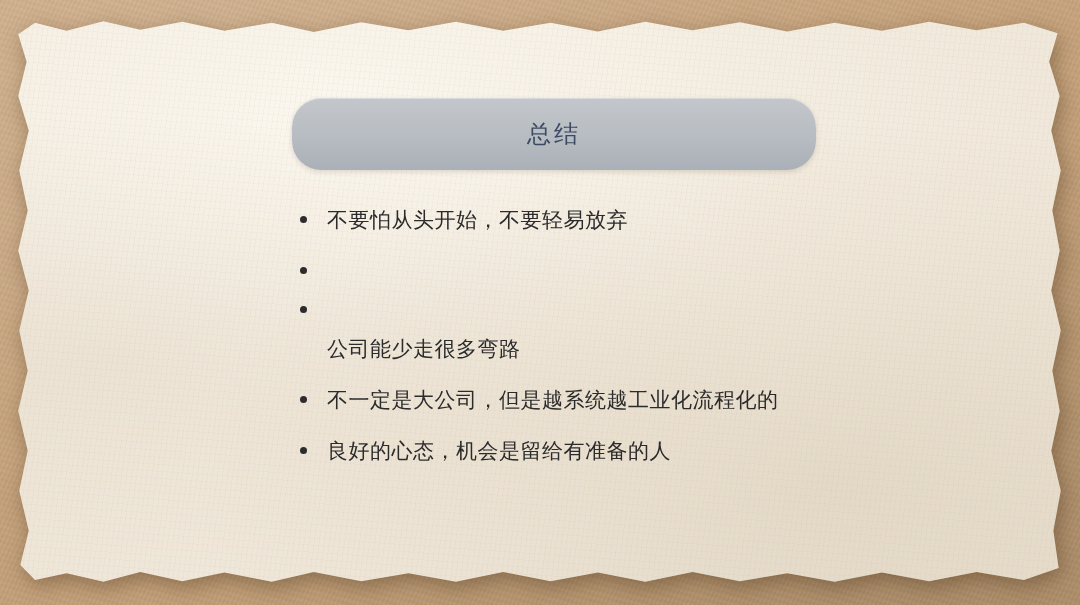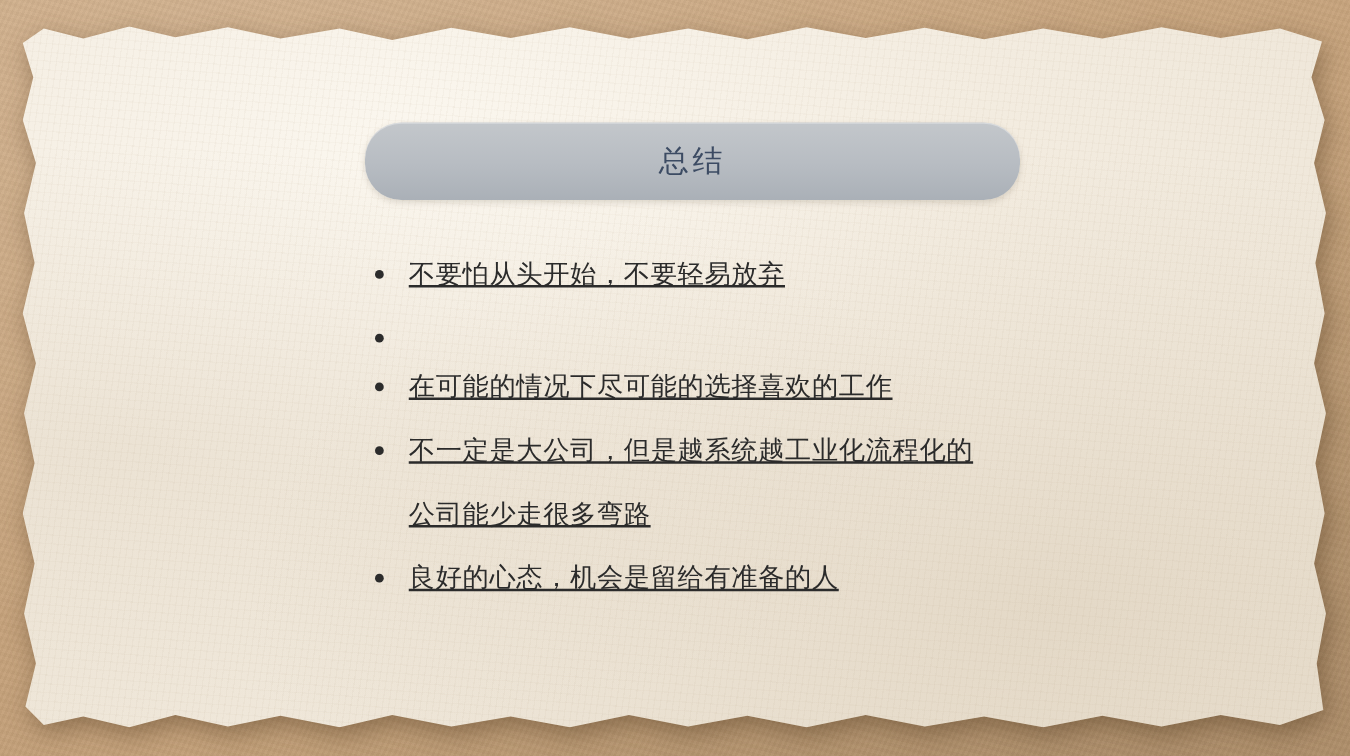--- a/index.html
+++ b/index.html
@@ -78,21 +78,21 @@
       radial-gradient(ellipse at 8% 60%, rgba(186,164,131,0.14), rgba(255,255,255,0) 50%);
     pointer-events: none;
   }
 
   
   .title-pill {
     position: absolute;
     left: 278px;
     top: 82px;
     width: 524px;
-    height: 62px;
+    height: 72px;
     border-radius: 29px;
     background: linear-gradient(180deg, #c3c7cb 0%, #b7bcc2 55%, #aab0b7 100%);
     box-shadow: inset 0 1px 0 rgba(255,255,255,0.35), 0 2px 5px rgba(90,80,62,0.18);
     display: flex;
     align-items: center;
     justify-content: center;
   }
   .title-text {
     font-size: 24px;
     letter-spacing: 3px;
@@ -124,21 +124,20 @@
   .bullet-dot.hidden {
     background: transparent;
   }
   .bullet-text {
     font-size: 21px;
     line-height: 31px;
     color: #2b2b2b;
     letter-spacing: 0.5px;
     font-family: "Liberation Sans", sans-serif;
     white-space: pre-wrap;
-    text-decoration: underline;
   }
   .bullet-row.cont .bullet-text {
     padding-left: 0;
   }
 </style>
 </head>
 <body>
 
 <div class="slide">
 
@@ -157,31 +156,30 @@
         <span class="bullet-dot"></span>
         <span class="bullet-text">不要怕从头开始，不要轻易放弃</span>
       </div>
 
       <div class="bullet-row">
         <span class="bullet-dot"></span>
       </div>
 
       <div class="bullet-row">
         <span class="bullet-dot"></span>
-        <span class="bullet-text">在可能的情况下尽可能的选择喜欢的工作</span>
+      </div>
+
+      <div class="bullet-row cont">
+        <span class="bullet-dot hidden"></span>
+        <span class="bullet-text">公司能少走很多弯路</span>
       </div>
 
       <div class="bullet-row">
         <span class="bullet-dot"></span>
         <span class="bullet-text">不一定是大公司，但是越系统越工业化流程化的</span>
-      </div>
-
-      <div class="bullet-row cont">
-        <span class="bullet-dot hidden"></span>
-        <span class="bullet-text">公司能少走很多弯路</span>
       </div>
 
       <div class="bullet-row">
         <span class="bullet-dot"></span>
         <span class="bullet-text">良好的心态，机会是留给有准备的人</span>
       </div>
 
     </div>
   </div>
 </div>

